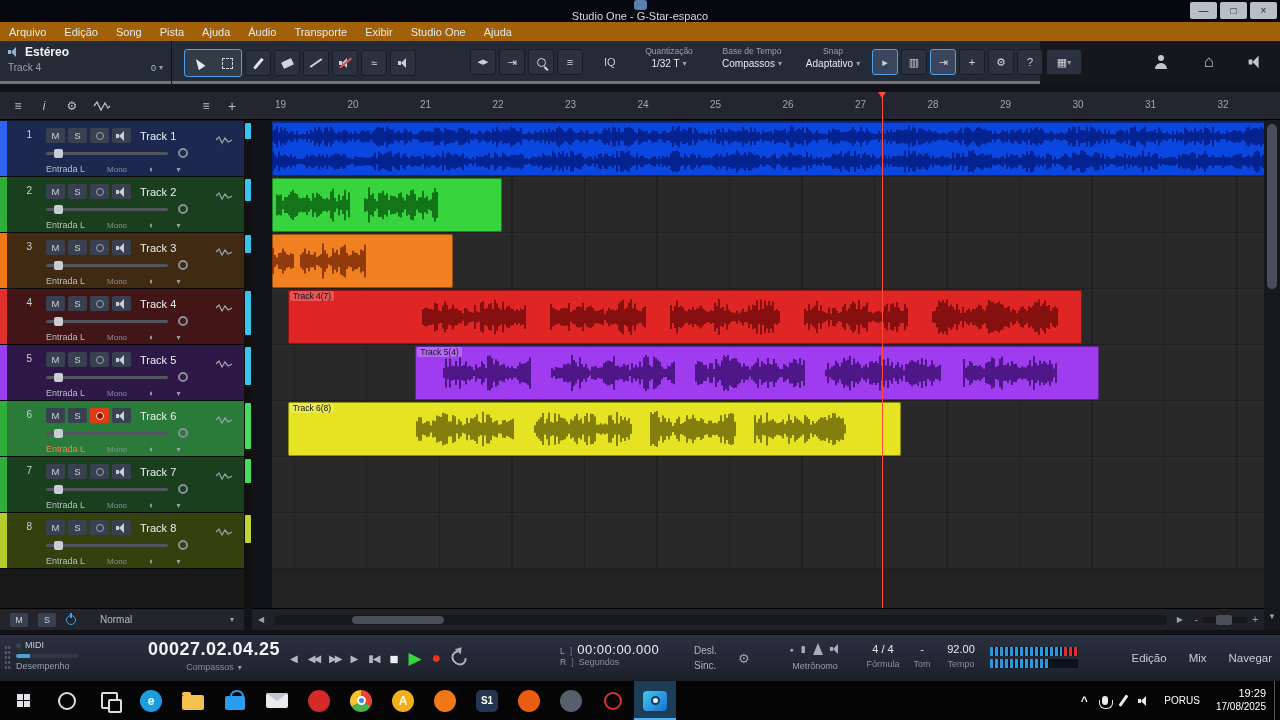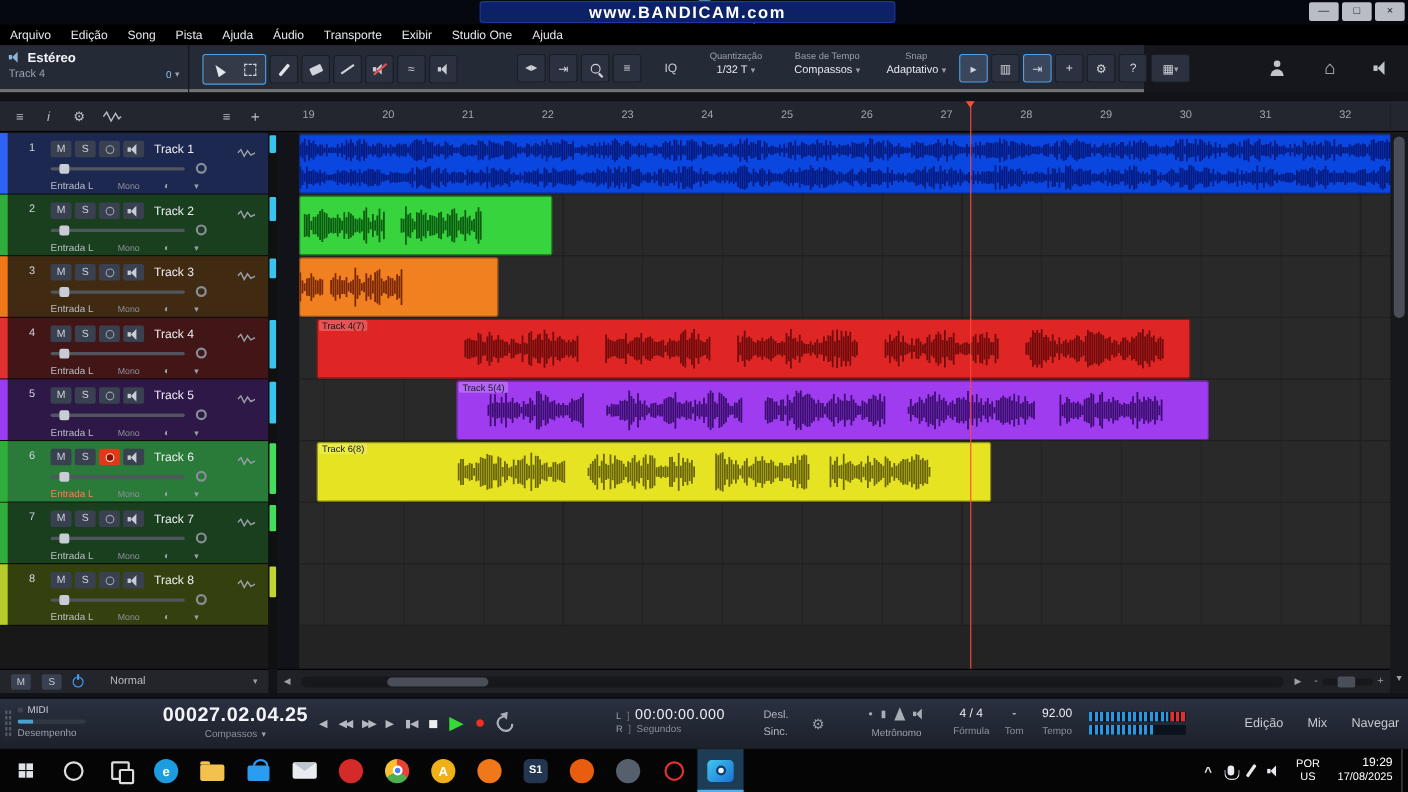--- a/index.html
+++ b/index.html
@@ -9,21 +9,21 @@
 
   
   .titlebar{position:absolute;left:0;top:0;width:1280px;height:22px;background:#05080f;display:flex;align-items:center;flex-direction:column;}
   .app-ico{width:13px;height:13px;border-radius:3px;background:#5a7fae;margin:0 6px;}
   .title-text{font-size:11px;color:#d6d9de;}
   .watermark{position:absolute;left:436px;top:1px;width:378px;height:20px;background:#0d2266;border:1px solid #1a3a99;border-radius:3px;display:flex;align-items:center;justify-content:center;color:#fff;font-weight:bold;font-size:15px;letter-spacing:1.5px;}
   .win-controls{position:absolute;right:3px;top:2px;display:flex;gap:3px;}
   .win-btn{width:27px;height:17px;background:#b9bdc6;border-radius:2px;color:#1d2026;font-size:10px;display:flex;align-items:center;justify-content:center;}
 
   
-  .menubar{position:absolute;left:0;top:22px;width:1280px;height:19px;background:#000000;display:flex;align-items:center;text-align:center;}
+  .menubar{position:absolute;left:0;top:22px;width:1280px;height:19px;background:#a16207;display:flex;align-items:center;text-align:center;}
   .menu-item{padding:0 9px;font-size:11px;color:#e4e7ec;height:100%;display:flex;align-items:center;}
 
   
   .toolbar{position:absolute;left:0;top:41px;width:1040px;height:43px;background:#242a36;border-bottom:3px solid #737373;}
   .chan-box{position:absolute;left:0;top:0;width:172px;height:43px;border-right:1px solid #11141a;padding:4px 8px;}
   .chan-line1{display:flex;align-items:center;gap:6px;font-size:12px;font-weight:bold;color:#f2f4f8;}
   .chan-line2{display:flex;align-items:center;margin-top:3px;font-size:10px;color:#9aa2b0;}
   .chan-count{margin-left:auto;font-size:9px;color:#8fc6e8;display:flex;gap:3px;align-items:center;}
   .tool-group{position:absolute;top:8px;display:flex;gap:3px;align-items:center;}
   .tool-btn{width:26px;height:26px;background:#2b313e;border:1px solid #1a1e27;border-radius:3px;display:flex;align-items:center;justify-content:center;color:#cfd3da;font-size:11px;}
@@ -178,35 +178,34 @@
   .ic-taskview::before{content:'';position:absolute;right:-6px;bottom:-6px;width:10px;height:10px;border:2px solid #ddd;background:#050505;border-radius:2px;}
   .ic-camera{width:24px;height:20px;border-radius:4px;background:linear-gradient(135deg,#41c8f0,#1a70d0);display:flex;align-items:center;justify-content:center;}
   .ic-cam-lens{width:9px;height:9px;border-radius:50%;background:#eaf6ff;border:2px solid #0d3a66;}
   .tray{margin-left:auto;display:flex;align-items:center;}
   .tray-item{padding:0 7px;color:#e8eaee;font-size:12px;display:flex;align-items:center;justify-content:center;height:40px;}
   .caret{font-weight:bold;font-size:12px;}
   .mic-ico{width:6px;height:9px;background:#e8eaee;border-radius:3px;position:relative;}
   .mic-ico::after{content:'';position:absolute;left:-3px;top:4px;width:12px;height:8px;border:1.5px solid #e8eaee;border-top:none;border-radius:0 0 6px 6px;}
   .pen-ico{width:2.5px;height:13px;background:#e8eaee;transform:rotate(35deg);border-radius:1px;}
   .tray .spk{--spkc:#e8eaee;}
-  .lang{display:flex;flex-direction:column;align-items:center;justify-content:center;font-size:10px;color:#fff;line-height:1.2;padding:0 8px;}
+  .lang{display:flex;flex-direction:row;align-items:center;justify-content:center;font-size:10px;color:#fff;line-height:1.2;padding:0 8px;}
   .clock{display:flex;flex-direction:column;align-items:flex-end;justify-content:center;color:#fff;line-height:1.25;padding:0 8px;}
   .clock .t{font-size:11px;}
   .clock .d{font-size:10px;}
   .show-desktop{width:6px;border-left:1px solid #555;height:40px;}
 </style>
 </head>
 <body>
 
 <div class="screen">
 
   <div class="titlebar">
     <span class="app-ico"></span>
     <span class="title-text">Studio One - G-Star-espaco</span>
-    <div class="watermark">www.BANDICAM.com</div>
     <div class="win-controls">
       <div class="win-btn">—</div>
       <div class="win-btn">□</div>
       <div class="win-btn">×</div>
     </div>
   </div>
 
   <div class="menubar" id="menubar">
       <div class="menu-item">Arquivo</div>
       <div class="menu-item">Edição</div>

